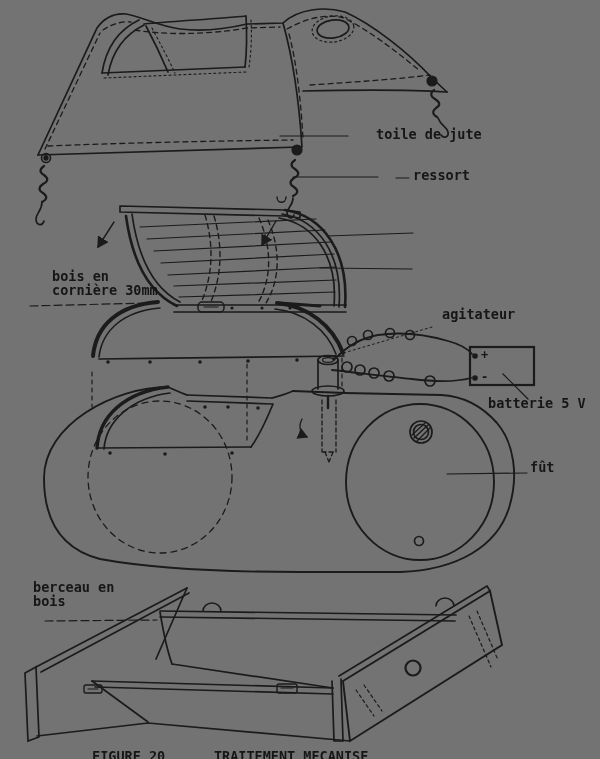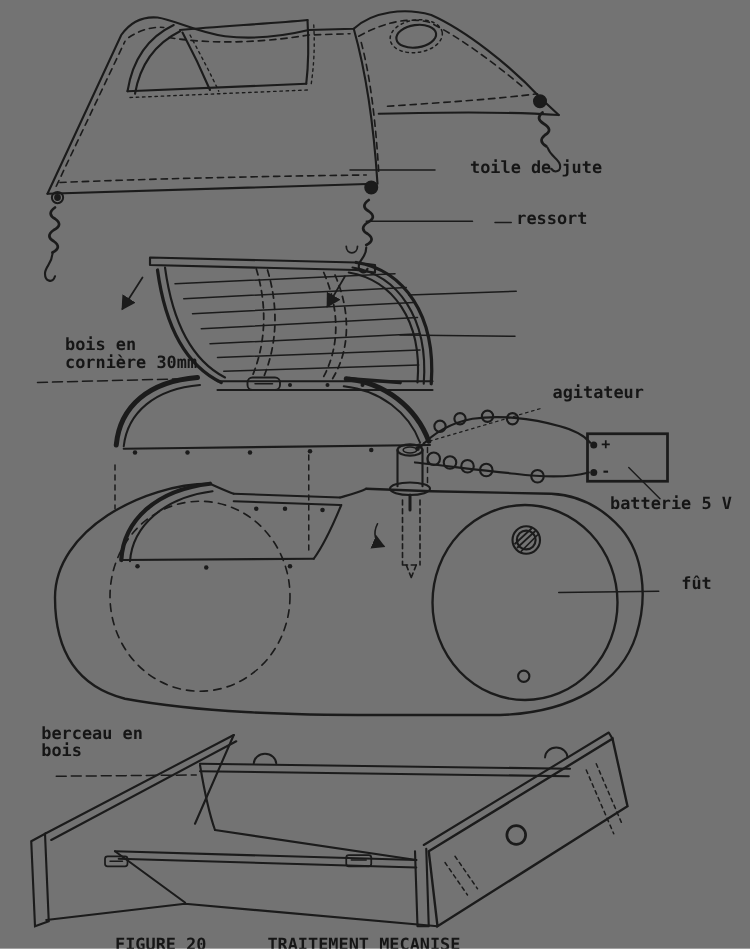--- a/index.html
+++ b/index.html
@@ -240,20 +240,20 @@
     </g>
   </g>
 </svg>
 
 <div class="lbl" style="left:376px;top:128px;">toile de jute</div>
 <div class="lbl" style="left:413px;top:169px;">ressort</div>
 <div class="lbl" style="left:52px;top:270px;">bois en
 cornière 30mm</div>
 <div class="lbl" style="left:442px;top:308px;">agitateur</div>
 <div class="lbl" style="left:488px;top:397px;">batterie 5 V</div>
-<div class="lbl" style="left:530px;top:461px;margin-left:15px;">fût</div>
+<div class="lbl" style="left:530px;top:461px;">fût</div>
 <div class="lbl" style="left:3px;top:581px;margin-left:30px;">berceau en
 bois</div>
 <div class="lbl sm" style="left:481px;top:349px;">+</div>
 <div class="lbl sm" style="left:481px;top:371px;">-</div>
 <div class="lbl caption" style="left:92px;top:750px;">FIGURE 20      TRAITEMENT MECANISE</div>
 
 </div>
 
 </body></html>

